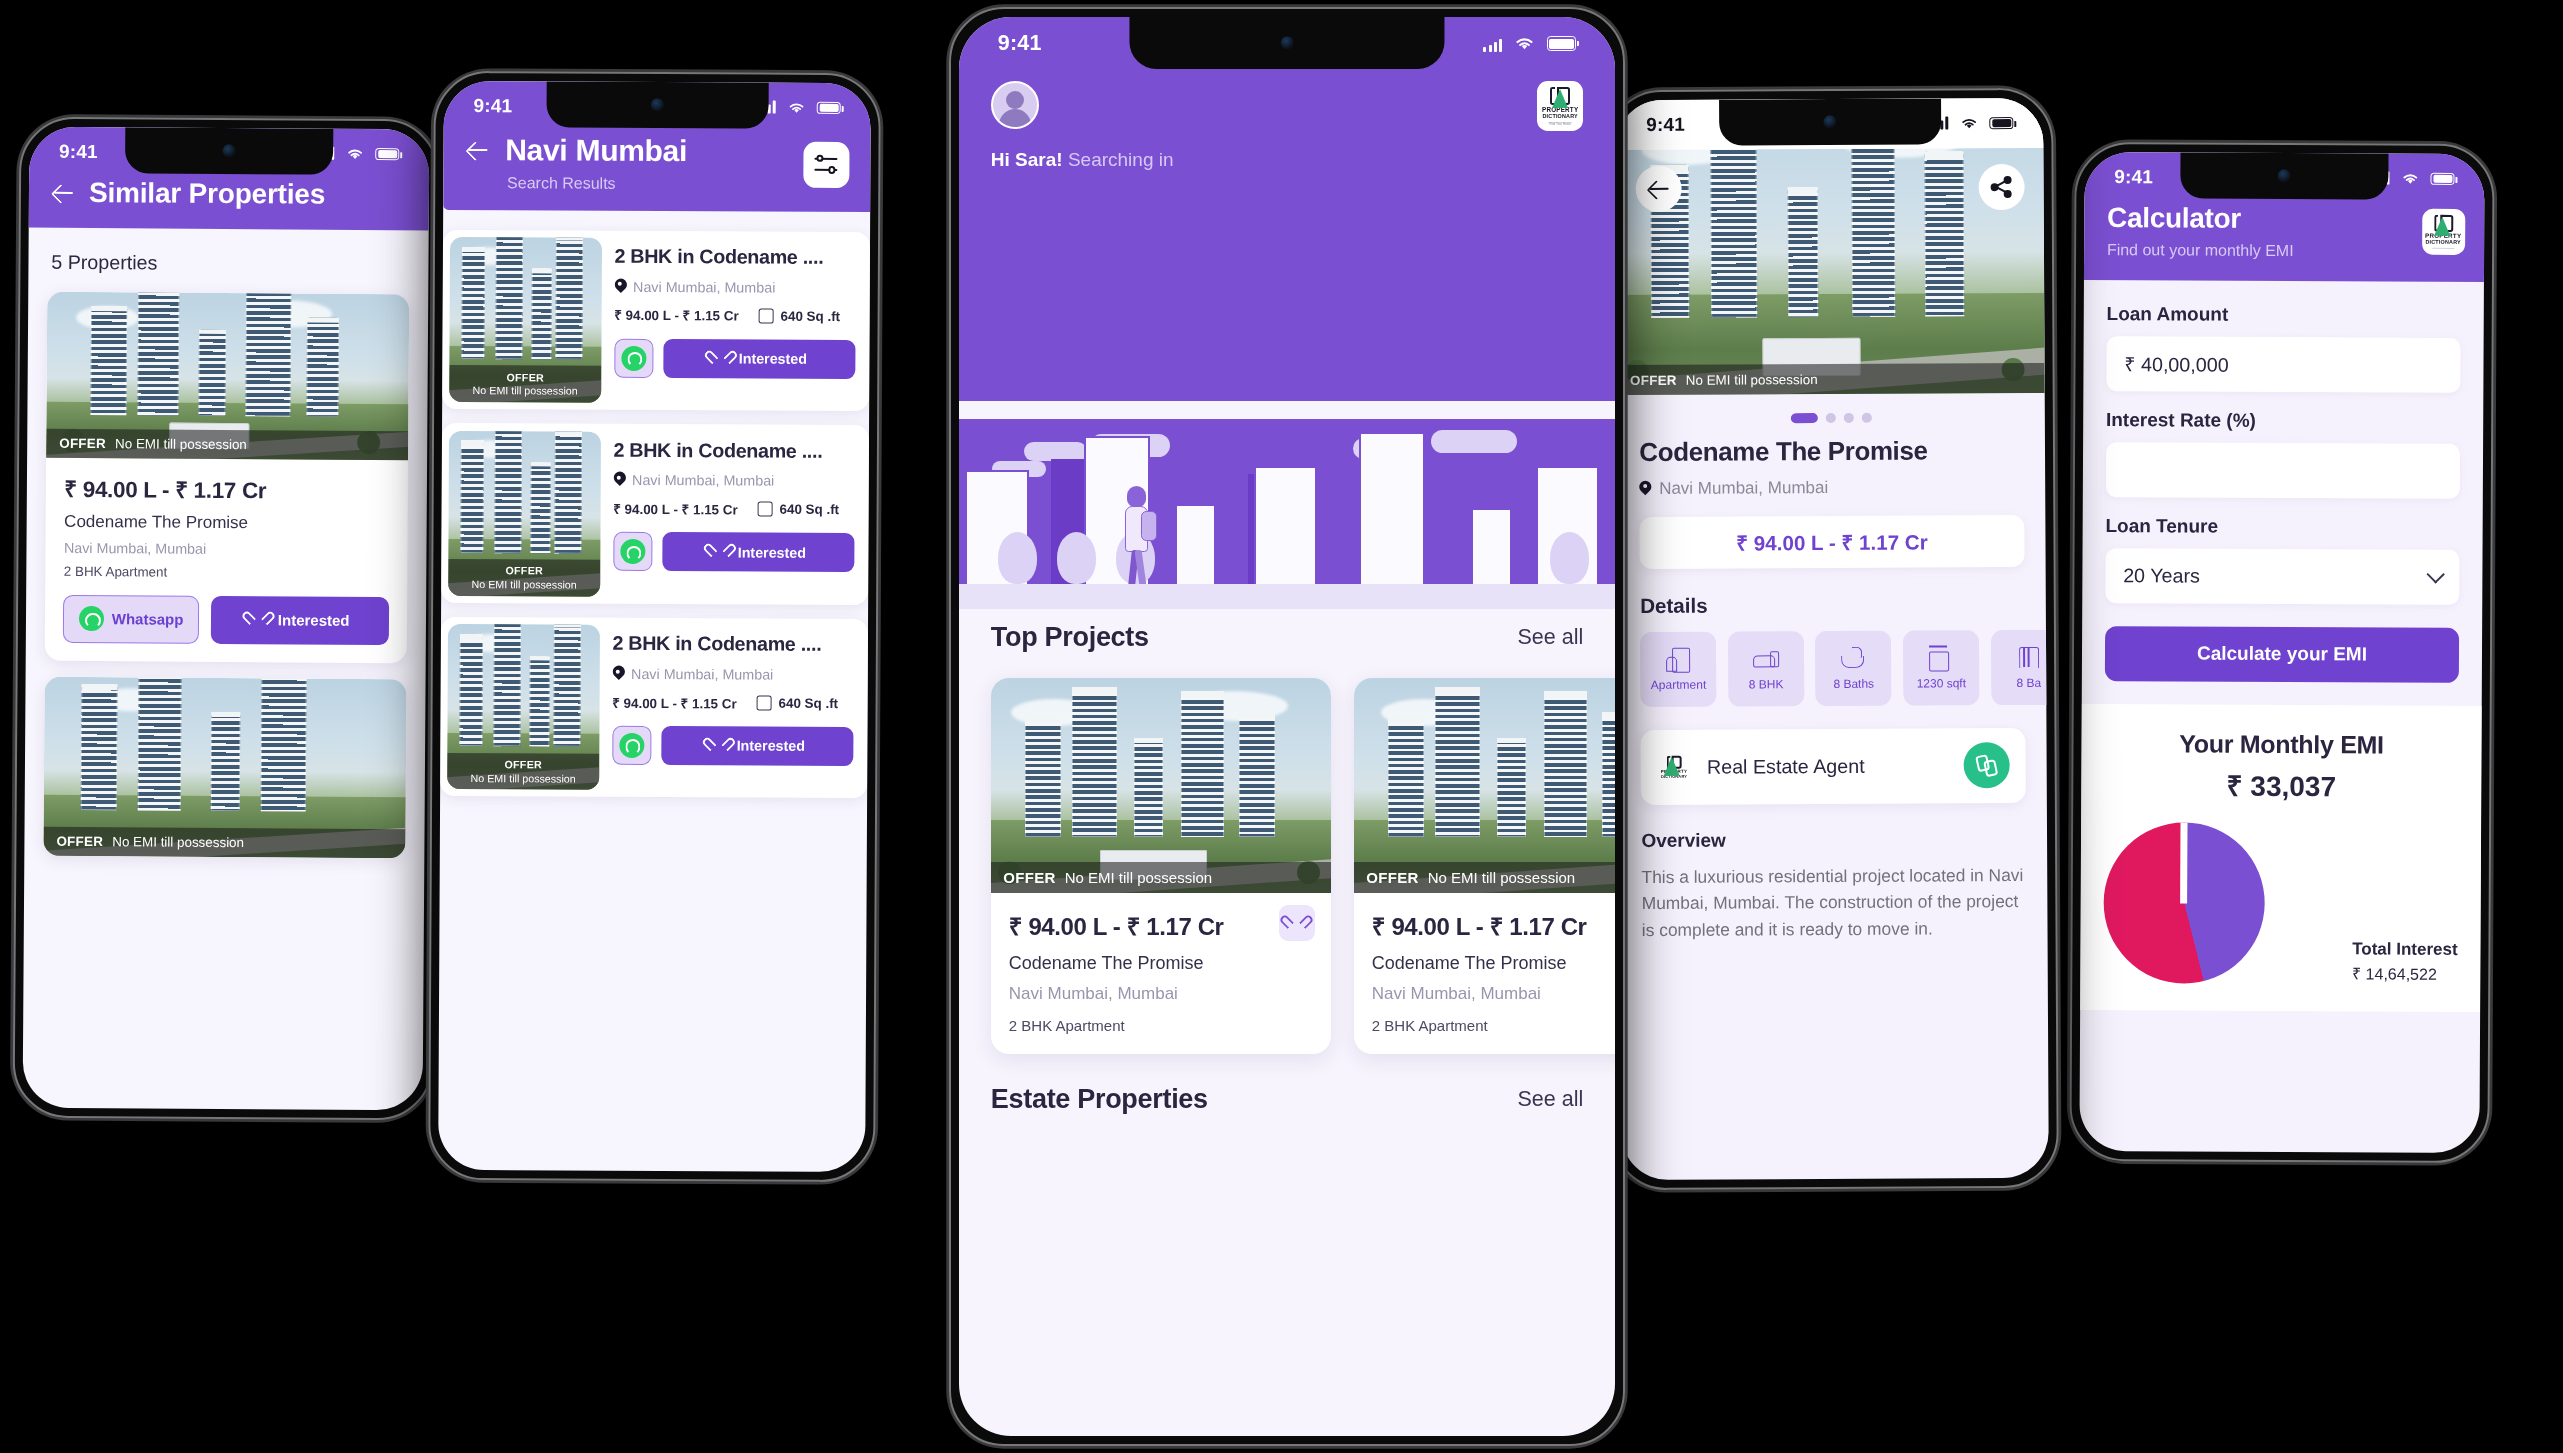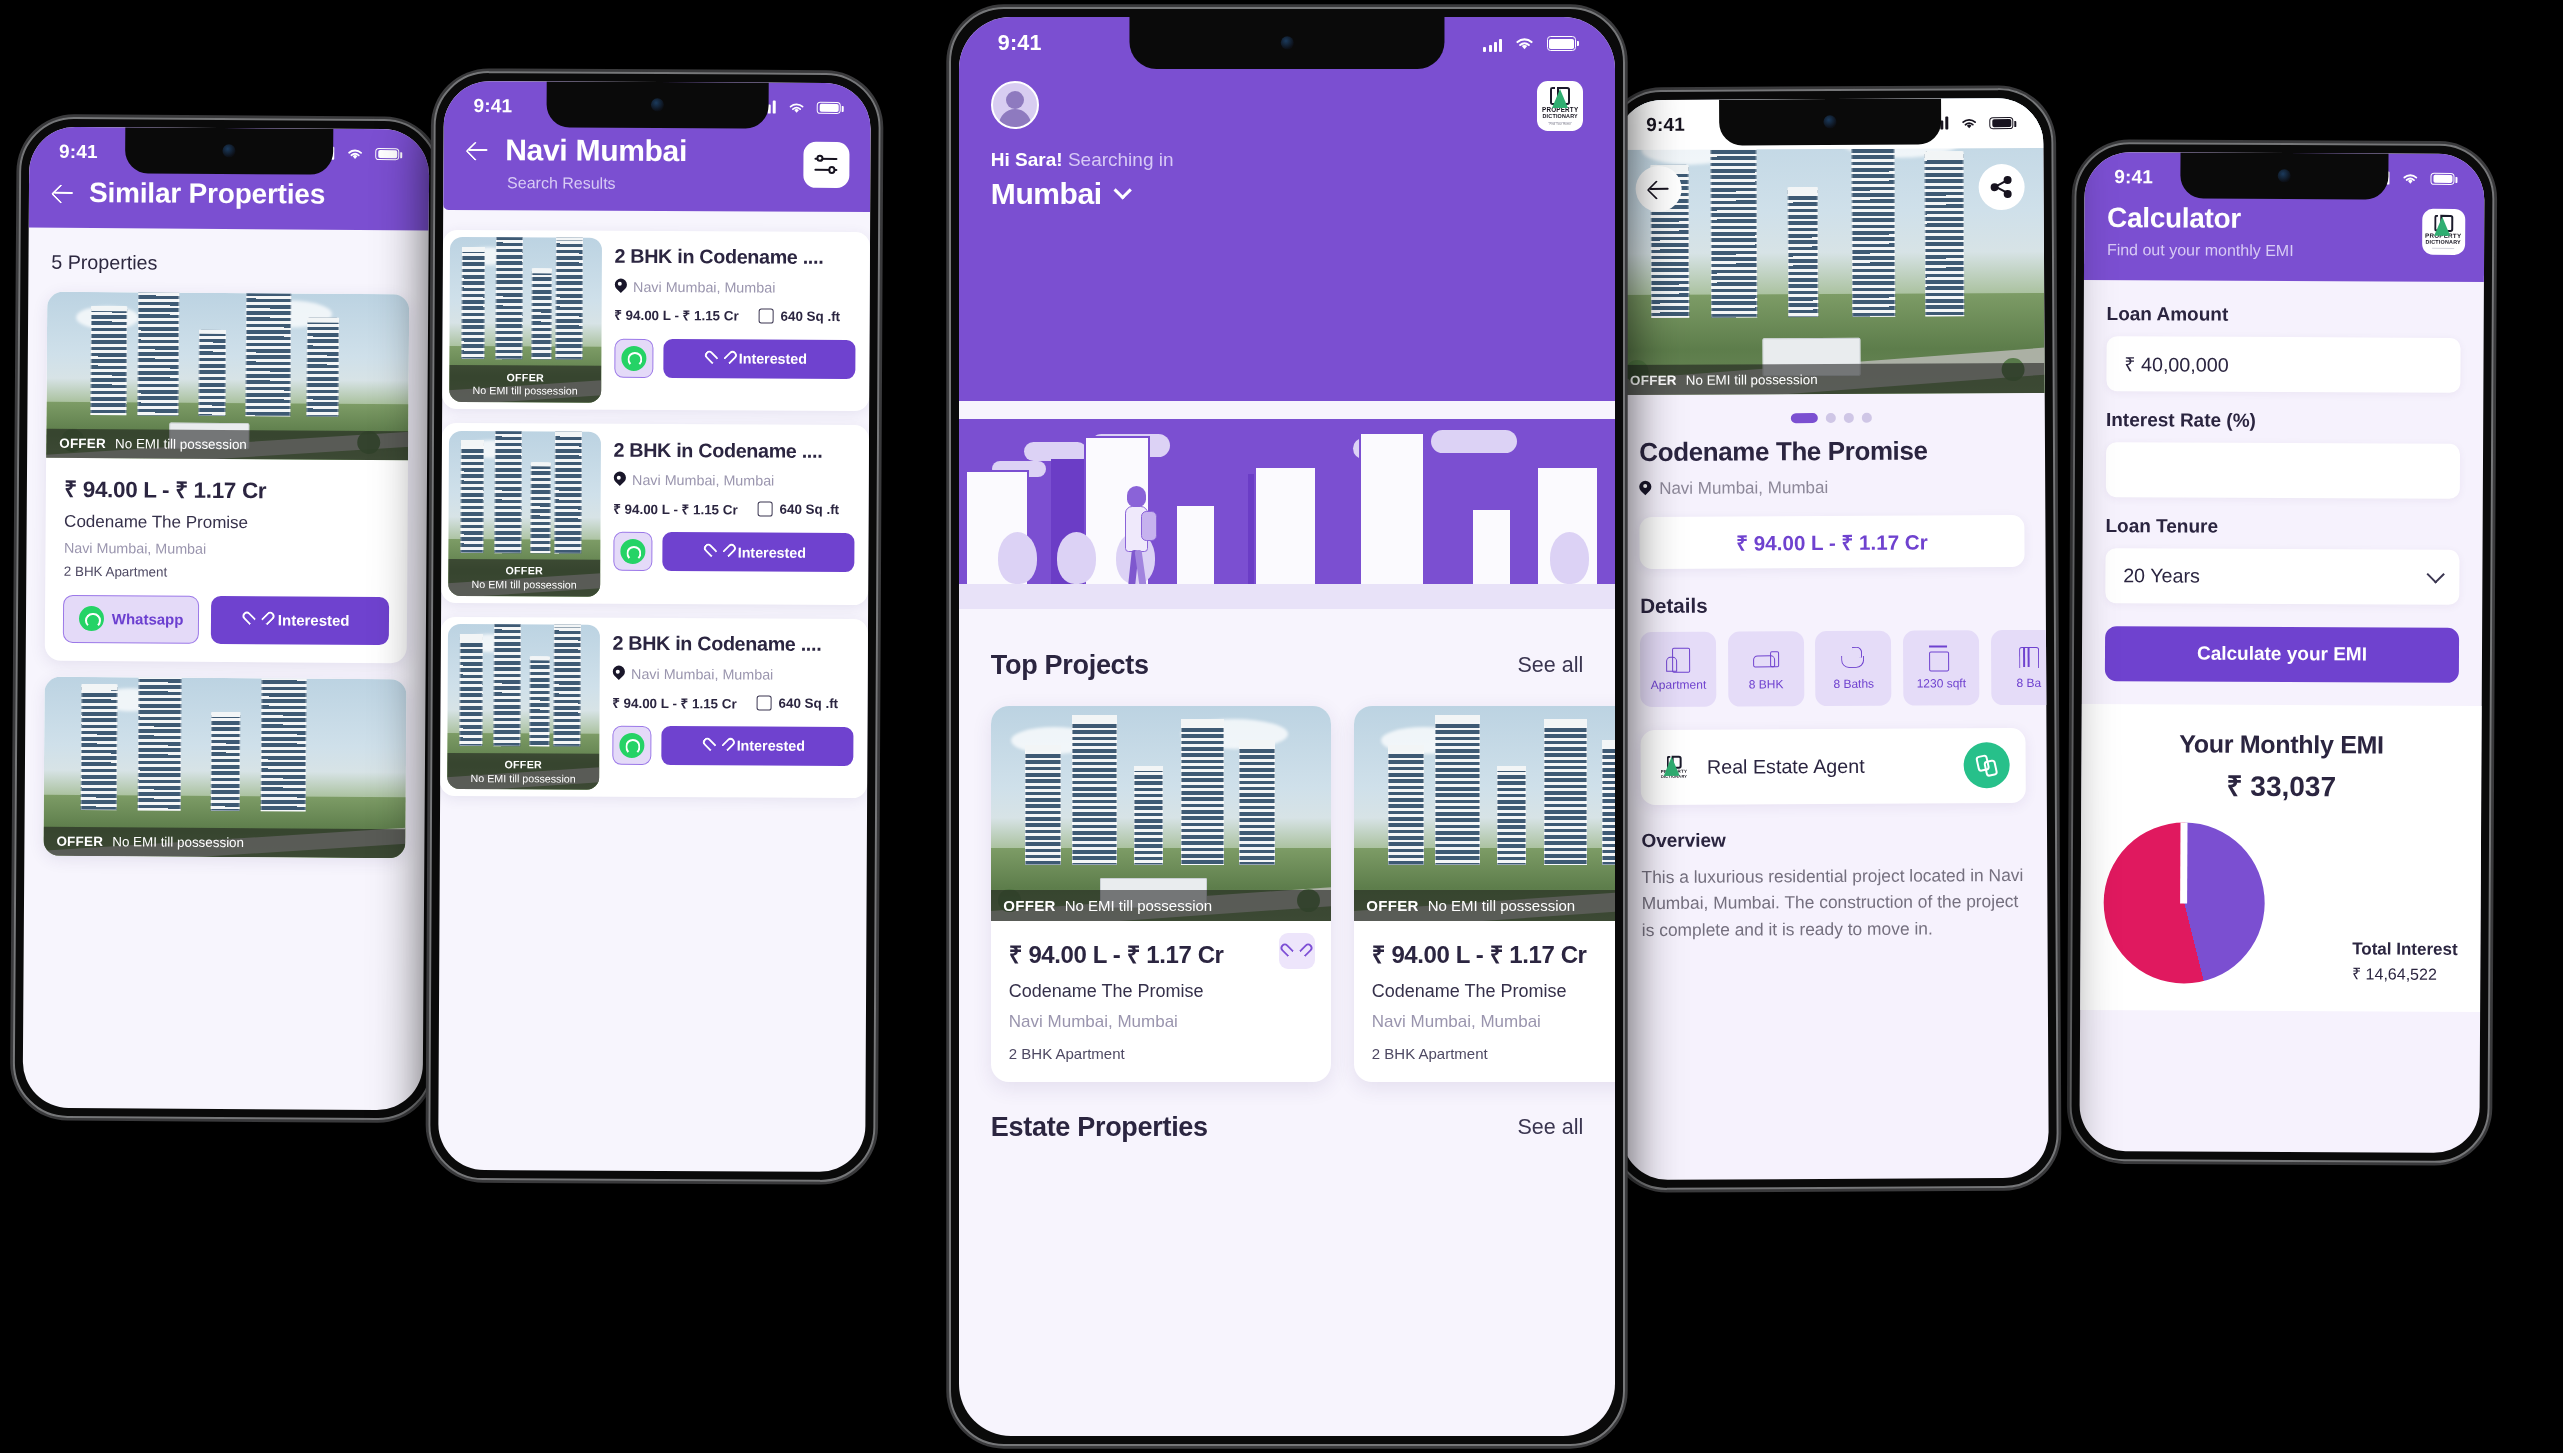--- a/index.html
+++ b/index.html
@@ -241,21 +241,21 @@
   .cityscape .person .hd { position:absolute; left:9px; top:0; width:19.7px; height:21.5px;
       background:#8A63D8; border-radius:9.8px 9.8px 8px 8px; }
   .cityscape .person .bd { position:absolute; left:7.2px; top:19.7px; width:23px; height:46px;
       background:#EFE9FB; border:1.8px solid #8A63D8; border-radius:7.2px 7.2px 3.6px 3.6px;}
   .cityscape .person .bag { position:absolute; left:23px; top:25px; width:16px; height:30px;
       background:#C6B2EE; border:1.8px solid #8A63D8; border-radius:5.4px;}
   .cityscape .person .lg { position:absolute; left:12.5px; top:64px; width:7.2px; height:36px;
       background:#7E57CE; border-radius:2.7px; transform: rotate(6deg);}
   .cityscape .person .lg2{ position:absolute; left:19.7px; top:64px; width:7.2px; height:36px;
       background:#A184DE; border-radius:2.7px; transform: rotate(-8deg);}
-  .p3-body { background:#F7F4FD; padding-top:41px; }
+  .p3-body { background:#F7F4FD; padding-top:13px; }
   .sec-head { display:flex; align-items:center; justify-content:space-between; padding: 0 32px; }
   .sec-title { font-size:27px; font-weight:800; color:#2b2540; letter-spacing:-0.3px;}
   .sec-all { font-size:21.5px; color:#3a3550; }
   .p3-scroll { display:flex; gap:23px; padding: 25px 32px 0; }
   .p3-card { width:340px; flex:none; background:#fff; border-radius:18px; overflow:hidden;
       box-shadow:0 5.4px 19.7px rgba(60,40,110,.10); }
   .p3-card .photo { height:215px; }
   .p3-cbody { padding:16px 18px 19.7px; position:relative;}
   .p3-cprice { font-size:24px; font-weight:800; color:#2b2540; letter-spacing:-0.4px;}
   .p3-cname { font-size:18px; color:#35304a; margin-top:10.7px;}
@@ -838,24 +838,20 @@
             <div class="t1">PROPERTY</div>
             <div class="t2">DICTIONARY</div>
             <div class="rule"></div>
             <div class="t3">Find Your Home</div>
           </div>
         </div>
 
         <div class="p3-greet">
           <b>Hi Sara!</b><span> Searching in</span>
         </div>
-        <div class="p3-city">
-          <span>Mumbai</span>
-          <span class="chev"></span>
-        </div>
 
       </div>
 
       <div class="cityscape">
         <div class="cloud" style="left:10%;top:12%;width:63px;height:19.7px"></div>
         <div class="cloud" style="left:20%;top:8%;width:80px;height:23px"></div>
         <div class="cloud" style="left:60%;top:10%;width:72px;height:21.5px"></div>
         <div class="cloud" style="left:72%;top:6%;width:86px;height:23px"></div>
         <div class="cloud" style="left:5%;top:22%;width:54px;height:16px"></div>
         <div class="bldD" style="left:14%;width:46px;height:66%"></div>

